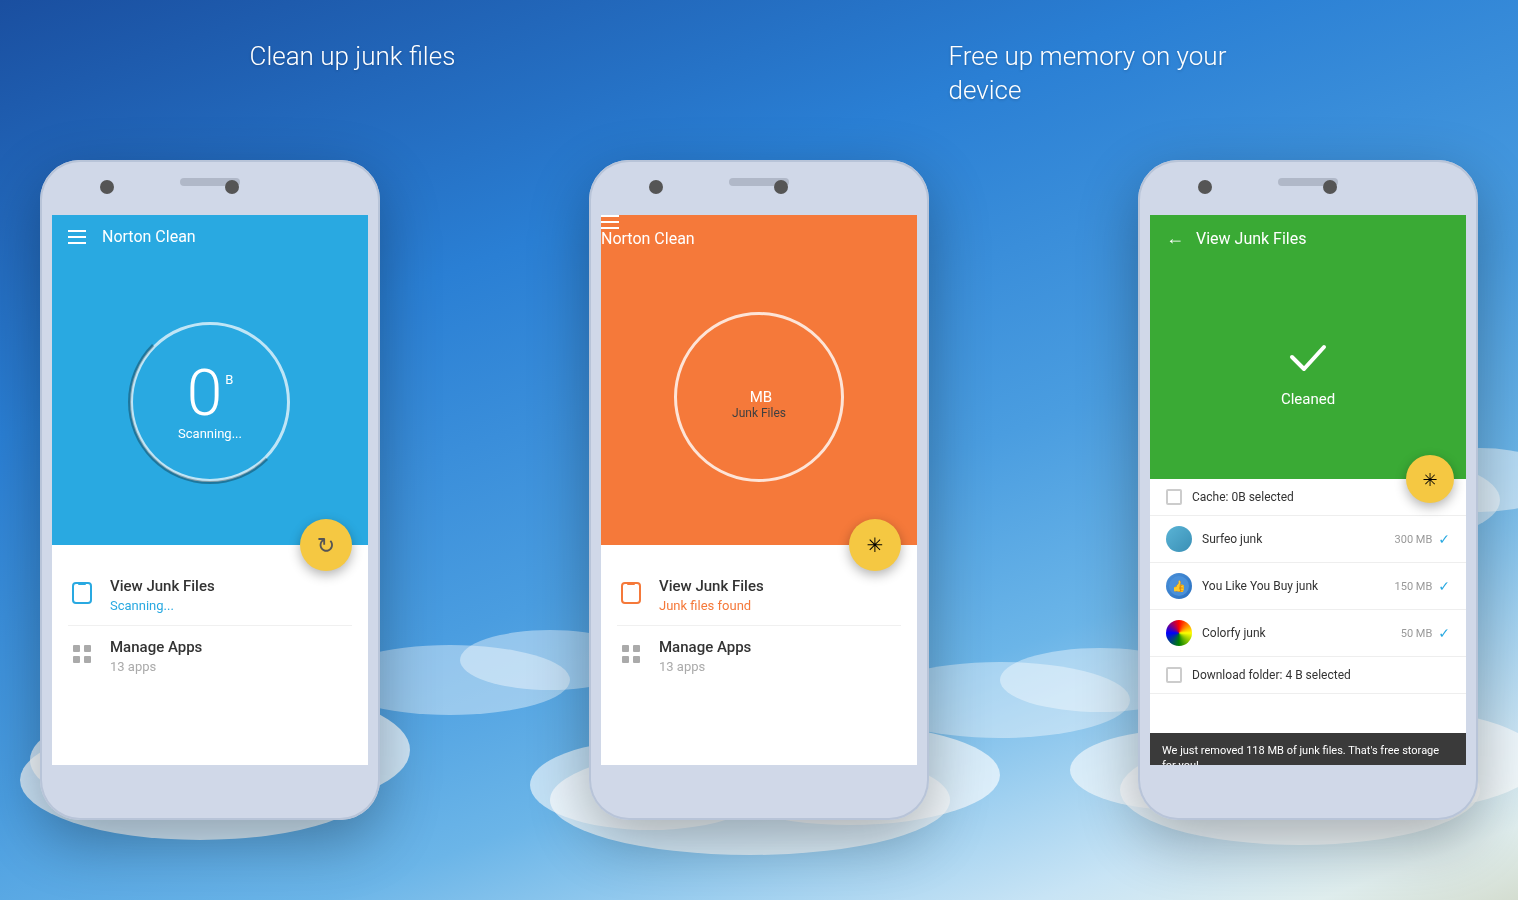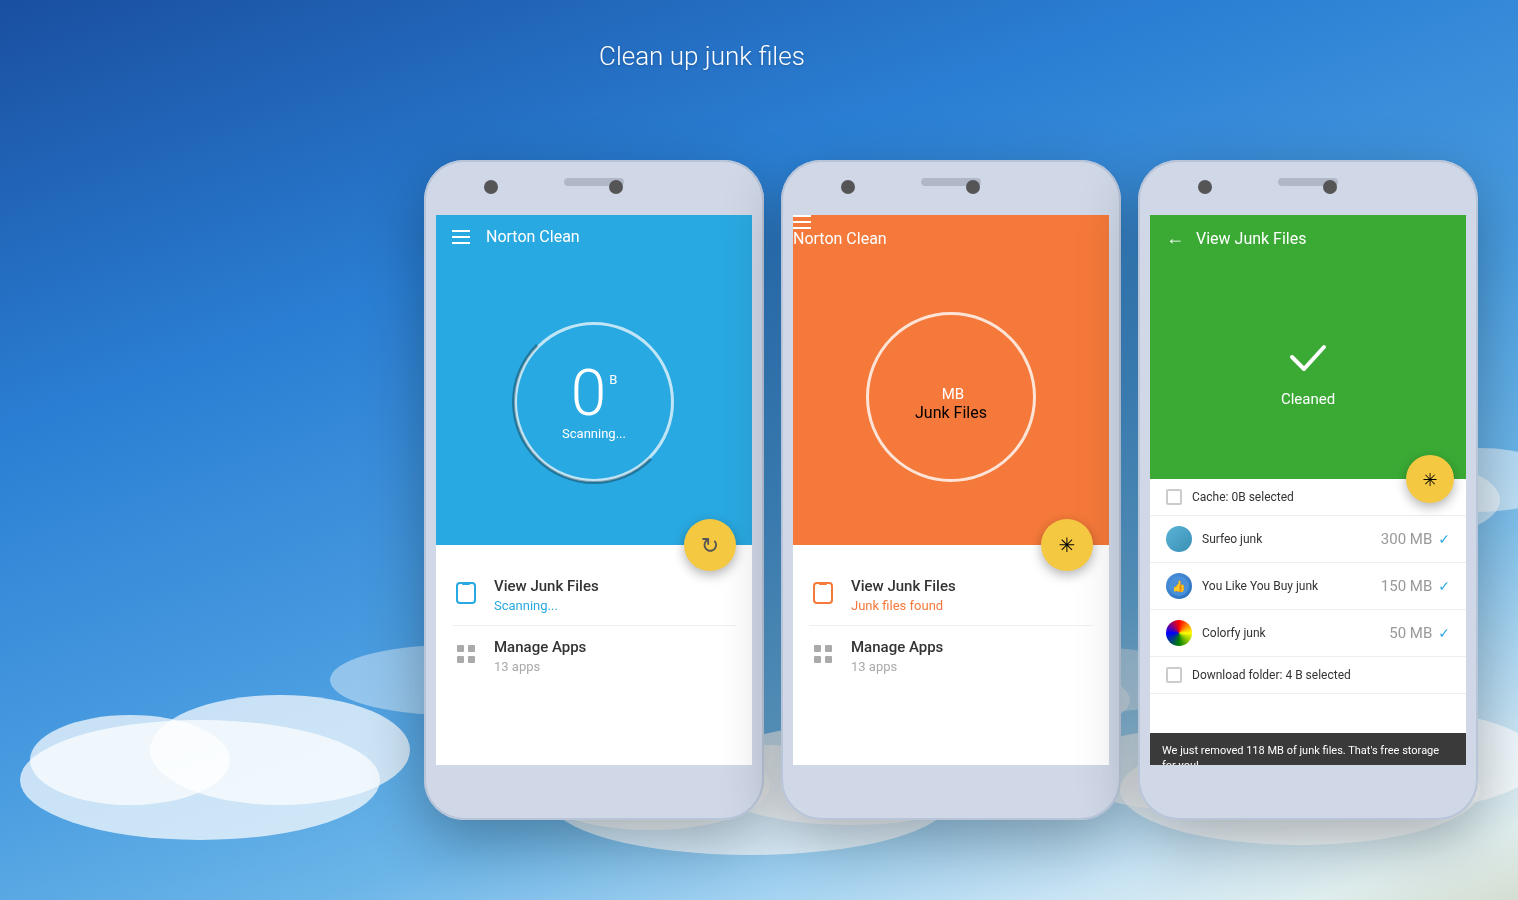--- a/index.html
+++ b/index.html
@@ -43,25 +43,24 @@
       text-shadow: 0 1px 3px rgba(0,0,0,0.2);
     }
 
     
     .phones-container {
       position: absolute;
       top: 160px;
       left: 0;
       right: 0;
       display: flex;
-      justify-content: flex-end;
+      justify-content: space-between;
       align-items: flex-start;
       padding: 0 40px;
       z-index: 10;
-      gap: 17px;
     }
 
     
     .phone {
       width: 340px;
       height: 660px;
       background: #d0d8e8;
       border-radius: 40px;
       position: relative;
       box-shadow: 0 20px 60px rgba(0,0,0,0.3), inset 0 0 0 2px #b8c4d8;
@@ -277,22 +276,22 @@
     }
 
     .junk-number {
       font-size: 70px;
       font-weight: 300;
       color: white;
       line-height: 1;
     }
 
     .junk-label-text {
-      color: #000000;
-      font-size: 16px;
+      color: #404040;
+      font-size: 12px;
     }
 
     
     .phone3-screen-top {
       background: #3aaa35;
       height: 48%;
       position: relative;
       display: flex;
       flex-direction: column;
     }
@@ -380,21 +379,21 @@
     }
 
     .list-item-row .item-label {
       flex: 1;
       color: #333;
       font-size: 12px;
     }
 
     .list-item-row .item-size {
       color: #999;
-      font-size: 15px;
+      font-size: 11px;
       margin-right: 6px;
     }
 
     .list-item-row .check-blue {
       color: #29a9e1;
       font-size: 14px;
     }
 
     .phone3-bottom-bar {
       background: #3a3a3a;
@@ -439,20 +438,22 @@
   <ellipse cx="1000" cy="700" rx="130" ry="38" fill="rgba(255,255,255,0.4)"></ellipse>
   <ellipse cx="1100" cy="680" rx="100" ry="32" fill="rgba(255,255,255,0.4)"></ellipse>
 
   <ellipse cx="1400" cy="500" rx="100" ry="40" fill="rgba(255,255,255,0.5)"></ellipse>
   <ellipse cx="1480" cy="480" rx="80" ry="32" fill="rgba(255,255,255,0.5)"></ellipse>
   <ellipse cx="1340" cy="490" rx="70" ry="28" fill="rgba(255,255,255,0.45)"></ellipse>
 </svg>
 
 <div class="header-titles">
   <div class="header-title">Clean up junk files</div>
+  <div class="header-title">Free up memory on
+your device</div>
 </div>
 
 <div class="phones-container">
 
   <div class="phone">
     <div class="phone-camera left"></div>
     <div class="phone-camera right"></div>
 
     <div class="phone-screen">
 

